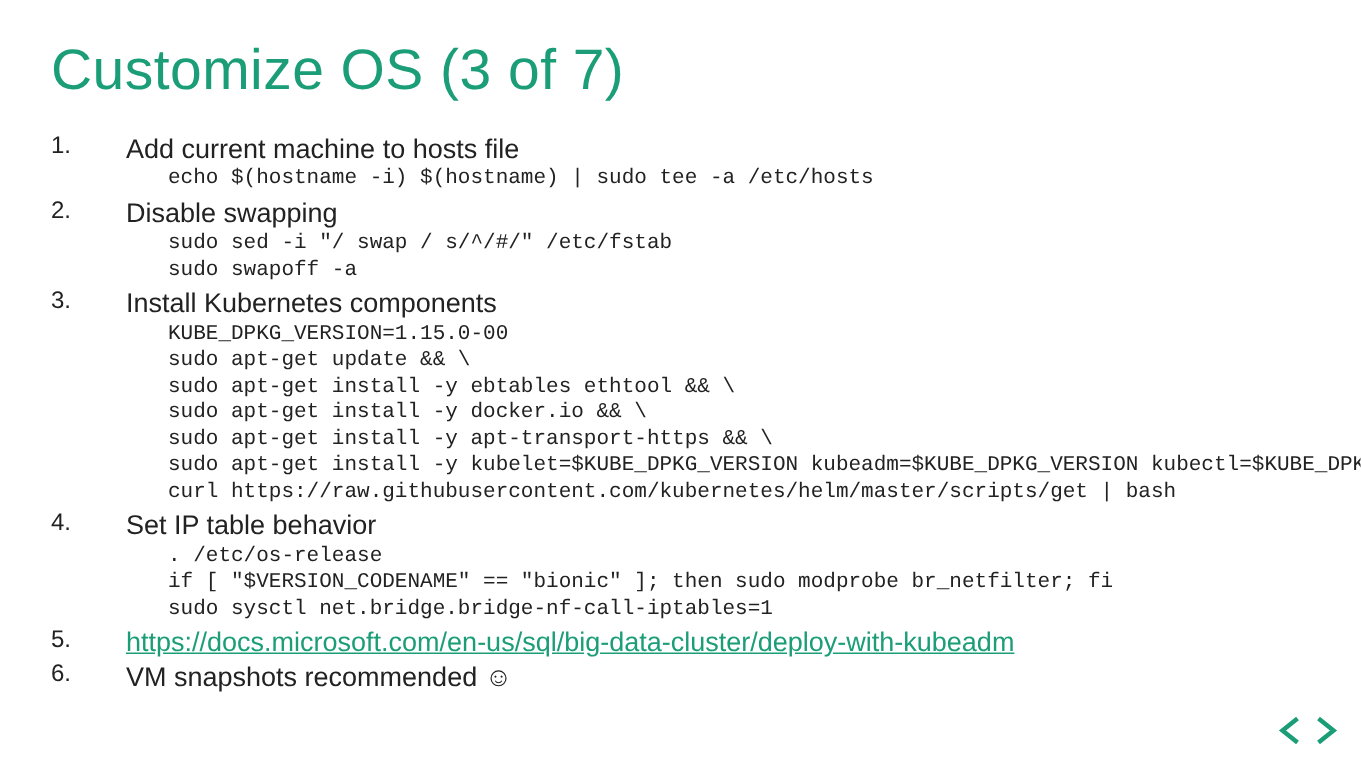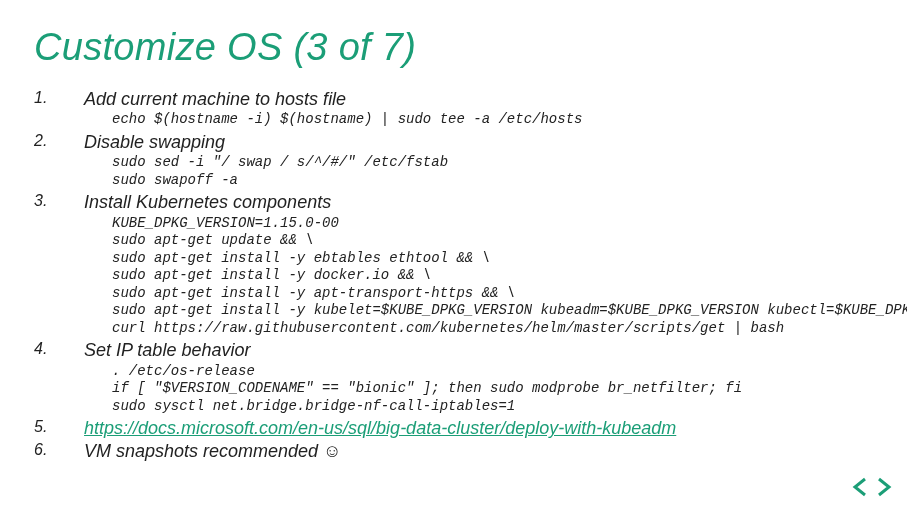--- a/index.html
+++ b/index.html
@@ -10,21 +10,20 @@
     height: 510px;
     background: #fff;
     font-family: "Segoe UI", "Helvetica Neue", Arial, sans-serif;
     overflow: hidden;
   }
   .slide {
     position: relative;
     width: 907px;
     height: 510px;
     padding: 28px 34px 0 34px;
-    font-style: italic;
   }
   .title {
     color: #1b9e77;
     font-size: 38px;
     font-weight: 300;
     letter-spacing: 0.3px;
     margin: 0 0 20px 0;
     line-height: 1.05;
   }
   .rows {

